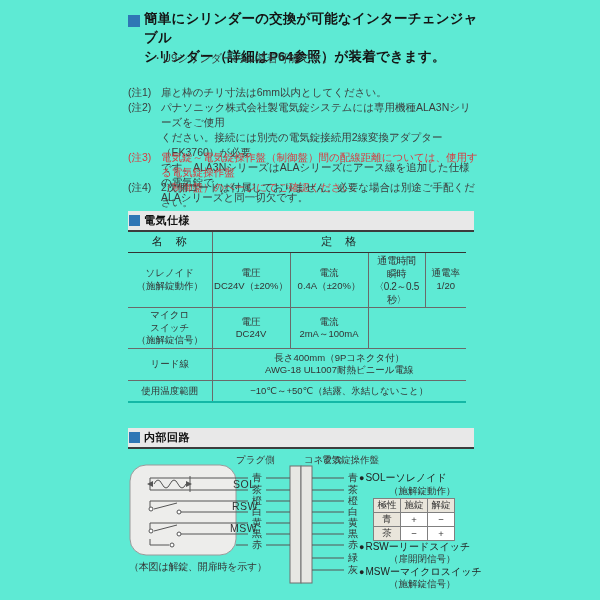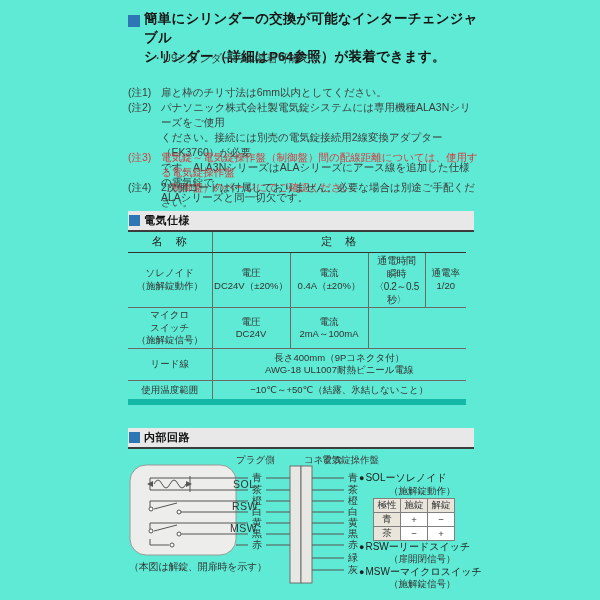--- a/index.html
+++ b/index.html
@@ -19,21 +19,21 @@
   .secbar{position:absolute;left:128px;width:346px;height:19px;background:#e8e8e8;
           border-bottom:2px solid #3c3c3c;display:flex;align-items:center;}
   .secbar .sq{width:11px;height:11px;background:#2f76b5;margin-left:1px;flex:0 0 11px;}
   .secbar .ttl{font-size:11px;font-weight:700;color:#111;margin-left:4px;letter-spacing:0.5px;}
   
   .spec{position:absolute;left:128px;top:232px;width:338px;border-collapse:collapse;table-layout:fixed;}
   .spec td{border-bottom:1px solid #6a6a6a;font-size:9.5px;text-align:center;vertical-align:middle;
            padding:1px 1px;line-height:1.32;white-space:pre-line;color:#333;}
   .spec td+td{border-left:1px solid #6a6a6a;}
   .spec tr.hd td{border-bottom:1.5px solid #333;font-size:11px;letter-spacing:1px;color:#222;}
-  .spec tr.last td{border-bottom:6px solid #14b8a6;}
+  .spec tr.last td{border-bottom:2px solid #14b8a6;}
   .spec td.small{font-size:10px;letter-spacing:-0.4px;text-align:center;}
   
   .cl{position:absolute;font-size:9.5px;color:#3a3a3a;}
   .wl{position:absolute;width:16px;text-align:center;font-size:10px;line-height:12px;color:#333;}
   .comp{position:absolute;font-size:10.5px;color:#333;letter-spacing:0.5px;margin-left:28px;}
   .lg{position:absolute;left:359px;display:flex;align-items:center;font-size:10px;color:#222;}
   .lg .b{font-size:9px;margin-right:1px;}
   .lg-sub{position:absolute;left:389px;font-size:9.5px;color:#333;}
   .caption{position:absolute;left:129px;top:560px;font-size:10px;color:#333;letter-spacing:-0.2px;}
   

